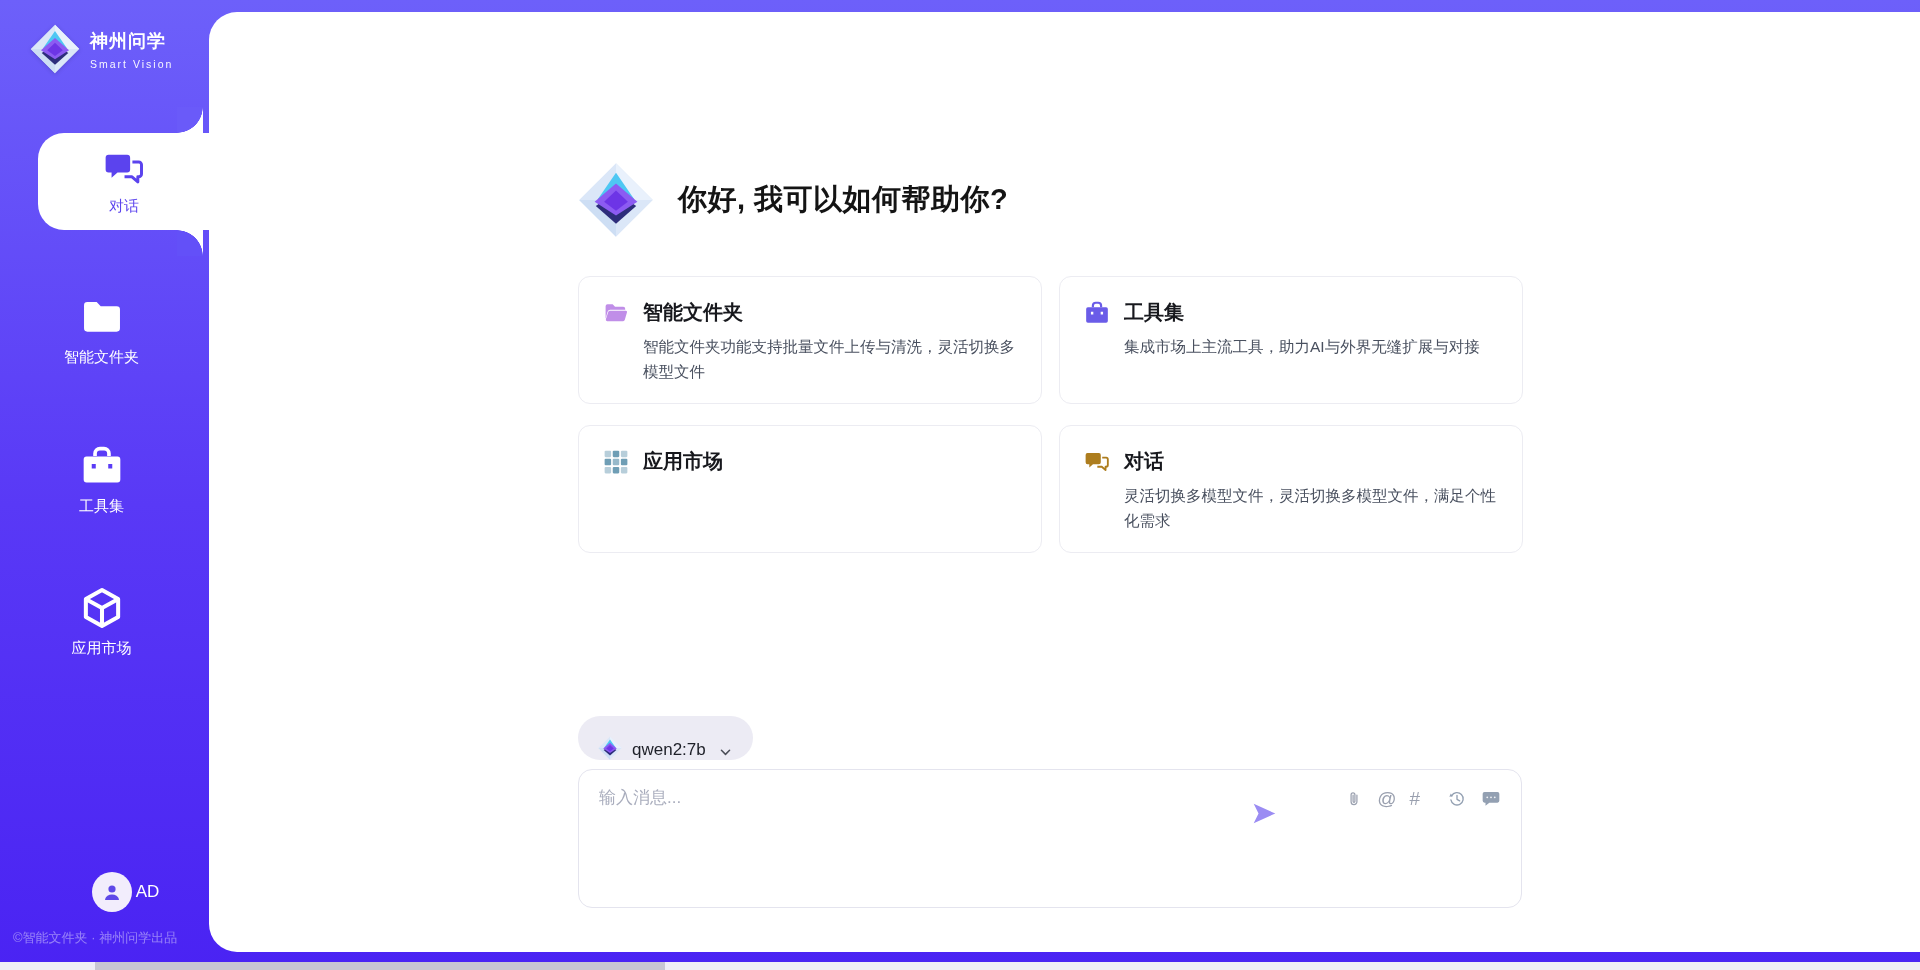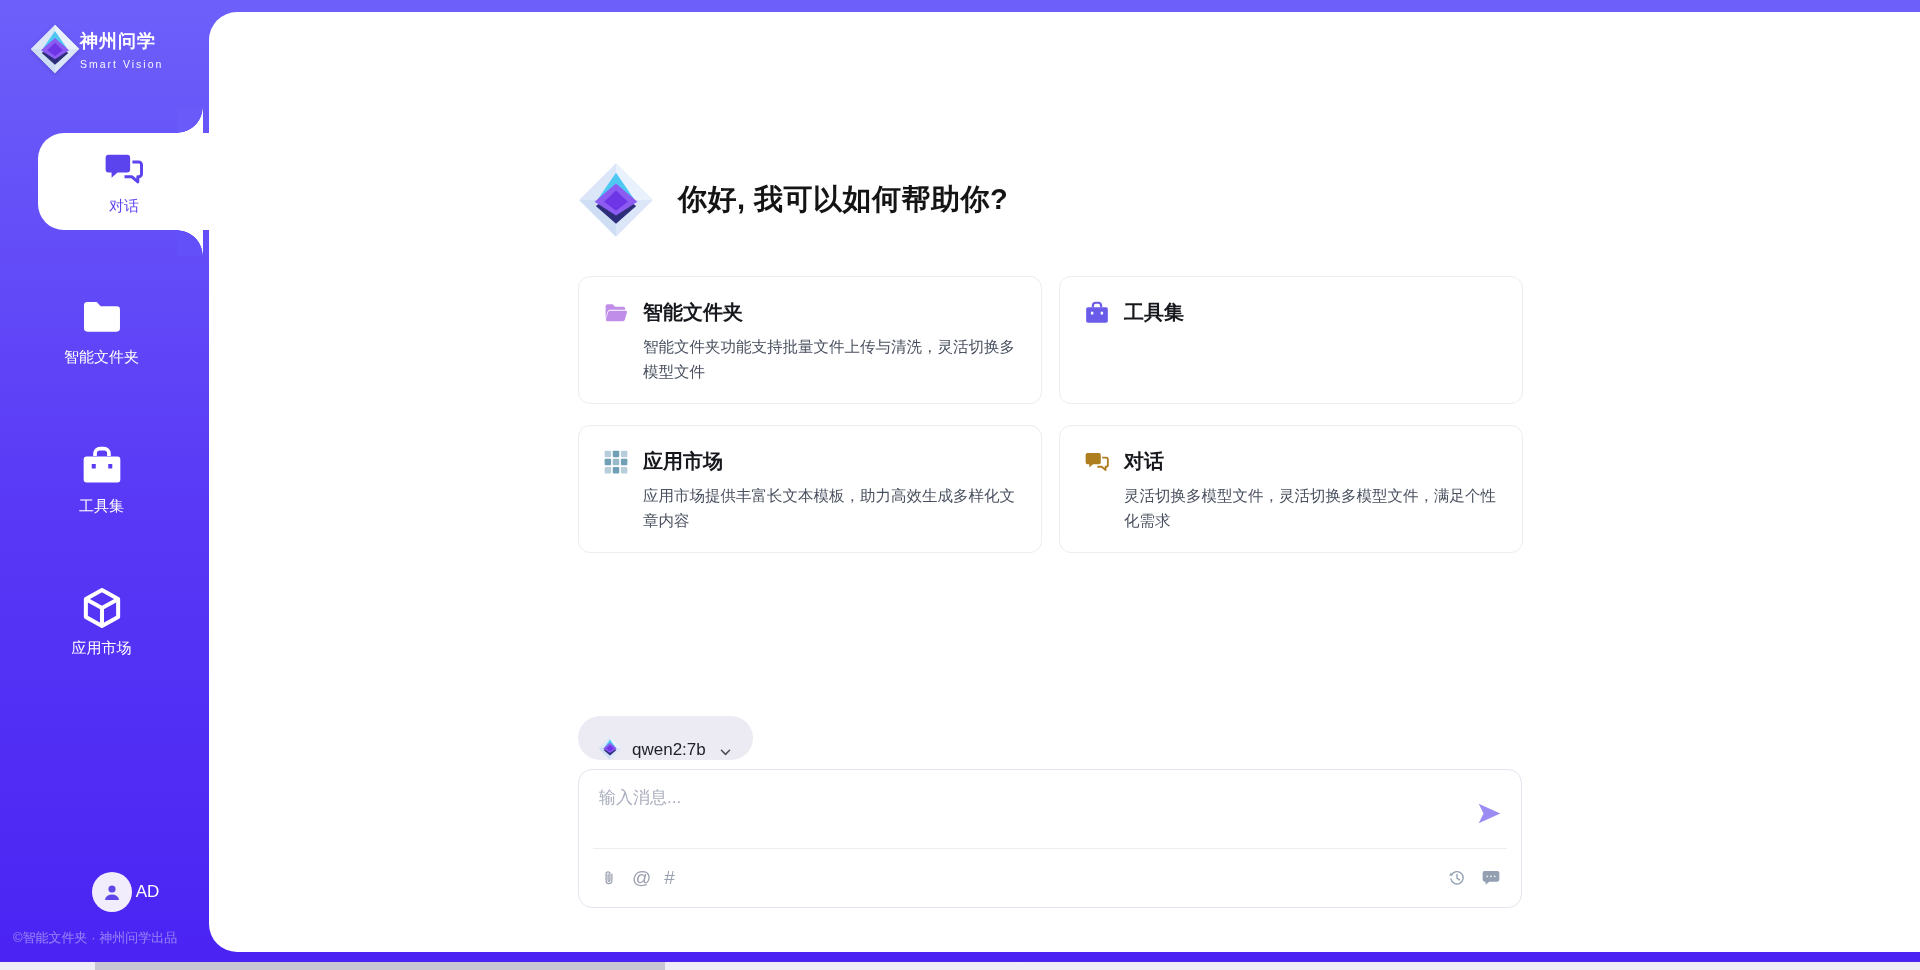--- a/index.html
+++ b/index.html
@@ -4,21 +4,21 @@
 <style>
   * { margin:0; padding:0; box-sizing:border-box; }
   html,body { width:1920px; height:970px; overflow:hidden; }
   body { font-family:"Liberation Sans","DejaVu Sans",sans-serif; }
 
   .app { position:relative; width:1920px; height:970px;
          background:linear-gradient(180deg,#6d60fa 0%,#5939f6 52%,#4a23f3 100%); overflow:hidden; }
 
   
   .sidebar { position:absolute; left:0; top:0; width:203px; height:100%; z-index:3; }
-  .brand { position:absolute; left:30px; top:24px; display:flex; align-items:center; }
+  .brand { position:absolute; left:30px; top:24px; display:flex; align-items:center; gap:10px; }
   .brand .logo-sm { width:50px; height:50px; filter:drop-shadow(0 1px 2px rgba(0,0,0,.15)); }
   .brand-name { color:#fff; font-size:18px; font-weight:bold; letter-spacing:1px; }
   .brand-sub  { color:#fff; font-size:10.5px; letter-spacing:2px; margin-top:5px; opacity:.95; }
 
   .nav-item { position:absolute; left:0; width:203px; display:flex; flex-direction:column;
               align-items:center; gap:9px; color:#fff; cursor:pointer; }
   .nav-item .nav-icon { width:44px; height:44px; color:#fff; }
   .nav-item .nav-label { font-size:15px; }
 
   .nav-item.active { left:38px; top:133px; width:172px; height:97px; background:#fff;
@@ -62,21 +62,21 @@
   
   .model-pill { position:absolute; left:369px; top:704px; height:44px; display:inline-flex;
                 align-items:flex-end; gap:10px; padding:0 20px; background:#ecebf4;
                 border-radius:22px; cursor:pointer; }
   .model-pill .logo-xs { width:24px; height:24px; }
   .model-name { font-size:17px; color:#1e2028; }
   .model-pill .chev { width:15px; height:15px; color:#4a4d57; margin-left:2px; }
 
   .input-box { position:absolute; left:369px; top:757px; width:944px; height:139px;
                border:1px solid #e4e4ee; border-radius:14px; background:#fff;
-               display:flex; flex-direction:column; }
+               display:flex; flex-direction:row; }
   .input-row { flex:1; display:flex; align-items:flex-start; padding:16px 18px 0 20px; }
   .msg-input { flex:1; border:none; outline:none; resize:none; font-family:inherit;
                font-size:17px; color:#333; height:52px; }
   .msg-input::placeholder { color:#a9adbd; }
   .send-btn { width:27px; height:27px; color:#9b8cf3; margin-top:14px; cursor:pointer; flex:0 0 auto; }
   .divider { border-top:1px solid #ededf3; margin:0 14px; }
   .toolbar { height:58px; display:flex; align-items:center; padding:0 20px; color:#9aa0af; }
   .tool { width:20px; height:20px; margin-right:13px; cursor:pointer; color:#9aa0af; }
   .tool-text { font-size:19px; margin-right:13px; cursor:pointer; color:#9aa0af; line-height:20px; }
   .toolbar .spacer { flex:1; }
@@ -181,29 +181,29 @@
         </div>
         <div class="card-desc">智能文件夹功能支持批量文件上传与清洗，灵活切换多模型文件</div>
       </div>
       <div class="card">
         <div class="card-head">
           <svg style="color: rgb(106, 92, 232);">
               <use href="#sym-toolbox"></use>
             </svg>
           <div class="card-title">工具集</div>
         </div>
+        <div class="card-desc">集成市场上主流工具，助力AI与外界无缝扩展与对接</div>
       </div>
       <div class="card">
         <div class="card-head">
           <svg style="color: rgb(95, 147, 173);">
               <use href="#sym-grid"></use>
             </svg>
           <div class="card-title">应用市场</div>
         </div>
-        <div class="card-desc">应用市场提供丰富长文本模板，助力高效生成多样化文章内容</div>
       </div>
       <div class="card">
         <div class="card-head">
           <svg style="color: rgb(173, 125, 30);">
               <use href="#sym-chat"></use>
             </svg>
           <div class="card-title">对话</div>
         </div>
         <div class="card-desc">灵活切换多模型文件，灵活切换多模型文件，满足个性化需求</div>
       </div>

